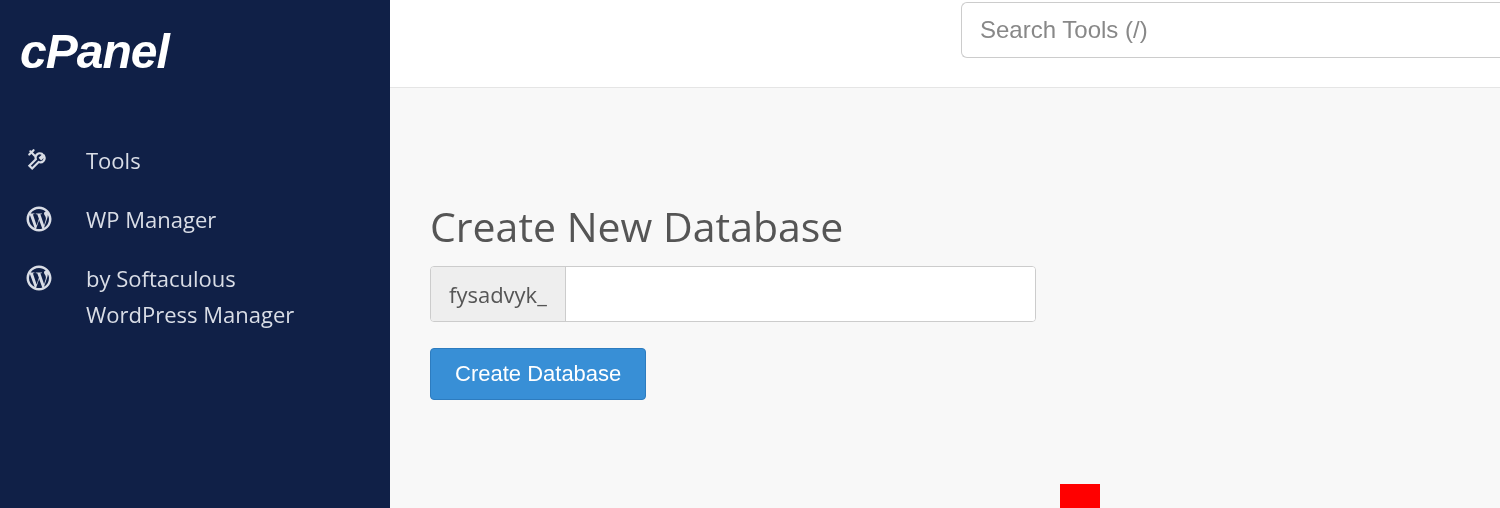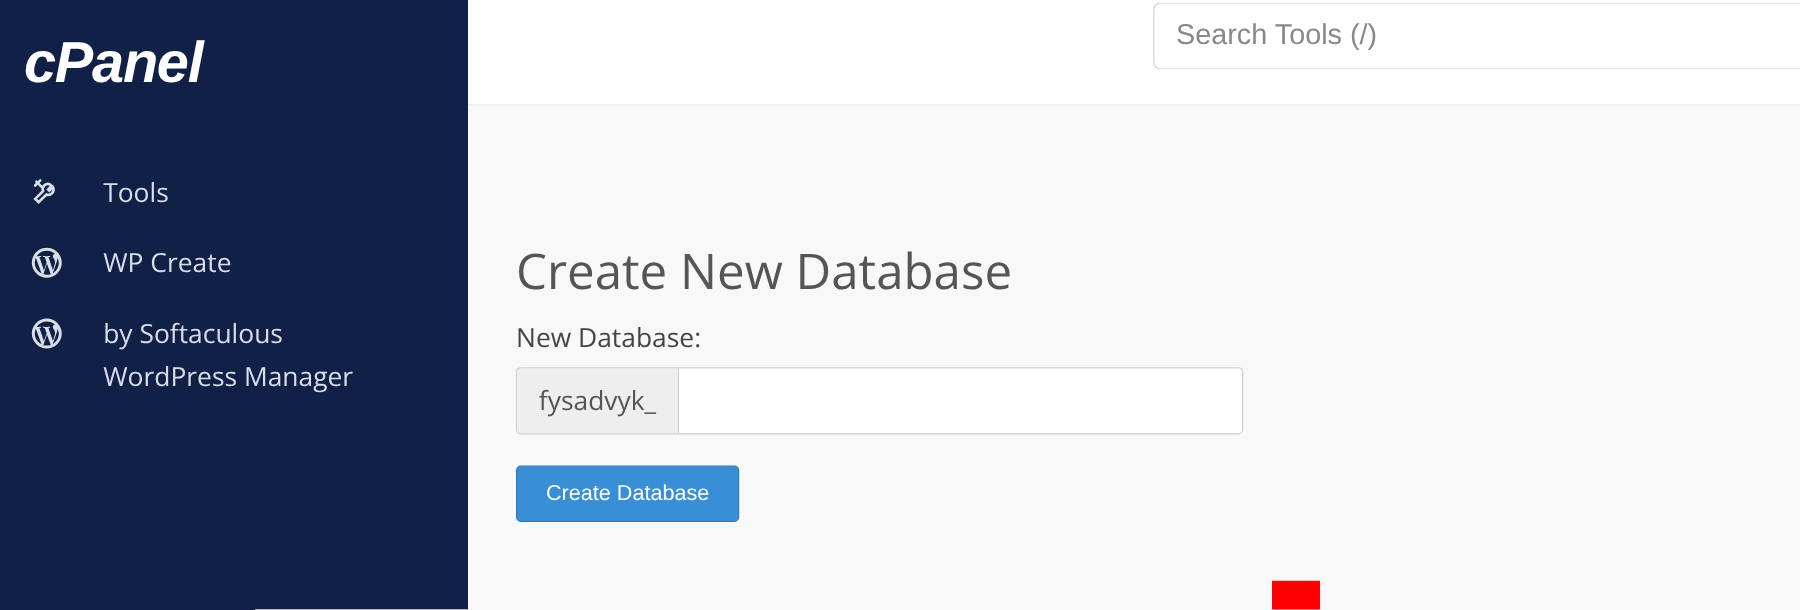--- a/index.html
+++ b/index.html
@@ -114,21 +114,21 @@
       flex: 1;
       font-size: 22px;
       padding: 0 12px;
       outline: none;
     }
     .create-btn {
       margin-top: 26px;
       background: #388fd6;
       border: 1px solid #2d7cbf;
       color: #fff;
-      font-size: 18px;
+      font-size: 22px;
       padding: 12px 24px;
       border-radius: 4px;
       cursor: pointer;
     }
     .arrow-annot {
       position: absolute;
       left: 670px;
       top: 396px;
       pointer-events: none;
     }
@@ -155,21 +155,21 @@
     </span>
     <span>Tools</span>
   </div>
 
   <div class="nav-item">
     <span class="icon-wrap">
       <svg width="30" height="30" viewBox="0 0 24 24" fill="#d9dde6">
         <path d="M12 2C6.5 2 2 6.5 2 12s4.5 10 10 10 10-4.5 10-10S17.5 2 12 2zm-8 10c0-1.2.3-2.3.7-3.3l3.8 10.4C5.6 17.7 4 15 4 12zm8 8c-.8 0-1.5-.1-2.3-.3l2.4-7 2.5 6.8c0 .1 0 .1.1.1-.9.3-1.8.4-2.7.4zm1.1-11.8c.5 0 .9-.1.9-.1.4 0 .4-.7-.1-.6 0 0-1.3.1-2.1.1-.8 0-2.1-.1-2.1-.1-.4 0-.5.6 0 .6 0 0 .4.1.9.1l1.3 3.5-1.8 5.4-3-8.9c.5 0 .9-.1.9-.1.4 0 .4-.7-.1-.6 0 0-1.3.1-2.1.1h-.5C6.8 5.3 9.2 4 12 4c2.1 0 4 .8 5.4 2.1h-.1c-.8 0-1.3.7-1.3 1.4 0 .7.4 1.2.8 1.9.3.5.7 1.2.7 2.2 0 .7-.3 1.5-.6 2.6l-.8 2.7-3-8.7zm5.3-.2c1 1.2 1.6 2.7 1.6 4 0 3-1.6 5.6-4 7l2.4-7c.5-1.1.6-2 .6-2.8 0-.3 0-.8-.6-1.2z"></path>
       </svg>
     </span>
-    <span>WP Create</span>
+    <span>WP Manager</span>
   </div>
 
   <div class="nav-item nav-multi">
     <span class="icon-wrap">
       <svg width="30" height="30" viewBox="0 0 24 24" fill="#d9dde6">
         <path d="M12 2C6.5 2 2 6.5 2 12s4.5 10 10 10 10-4.5 10-10S17.5 2 12 2zm-8 10c0-1.2.3-2.3.7-3.3l3.8 10.4C5.6 17.7 4 15 4 12zm8 8c-.8 0-1.5-.1-2.3-.3l2.4-7 2.5 6.8c0 .1 0 .1.1.1-.9.3-1.8.4-2.7.4zm1.1-11.8c.5 0 .9-.1.9-.1.4 0 .4-.7-.1-.6 0 0-1.3.1-2.1.1-.8 0-2.1-.1-2.1-.1-.4 0-.5.6 0 .6 0 0 .4.1.9.1l1.3 3.5-1.8 5.4-3-8.9c.5 0 .9-.1.9-.1.4 0 .4-.7-.1-.6 0 0-1.3.1-2.1.1h-.5C6.8 5.3 9.2 4 12 4c2.1 0 4 .8 5.4 2.1h-.1c-.8 0-1.3.7-1.3 1.4 0 .7.4 1.2.8 1.9.3.5.7 1.2.7 2.2 0 .7-.3 1.5-.6 2.6l-.8 2.7-3-8.7zm5.3-.2c1 1.2 1.6 2.7 1.6 4 0 3-1.6 5.6-4 7l2.4-7c.5-1.1.6-2 .6-2.8 0-.3 0-.8-.6-1.2z"></path>
       </svg>
     </span>
     <div class="label-col">
       <span>by Softaculous</span>
@@ -178,21 +178,20 @@
   </div>
 </div>
 
 <div class="main">
   <div class="topbar">
     <input class="search-input" type="text" placeholder="Search Tools (/)" style="">
   </div>
 
   <div class="content">
     <h1 class="page-title">Create New Database</h1>
-    <div class="field-label">New Database:</div>
     <div class="input-group">
       <span class="prefix">fysadvyk_</span>
       <input class="db-input" type="text" style="">
     </div>
     <button class="create-btn">Create Database</button>
 
     <svg class="arrow-annot" width="170" height="60">
       <defs>
         <marker id="arrowhead" markerWidth="12" markerHeight="10" refX="2" refY="5" orient="auto">
           <polygon points="0 0, 12 5, 0 10" fill="#ff0000"></polygon>

